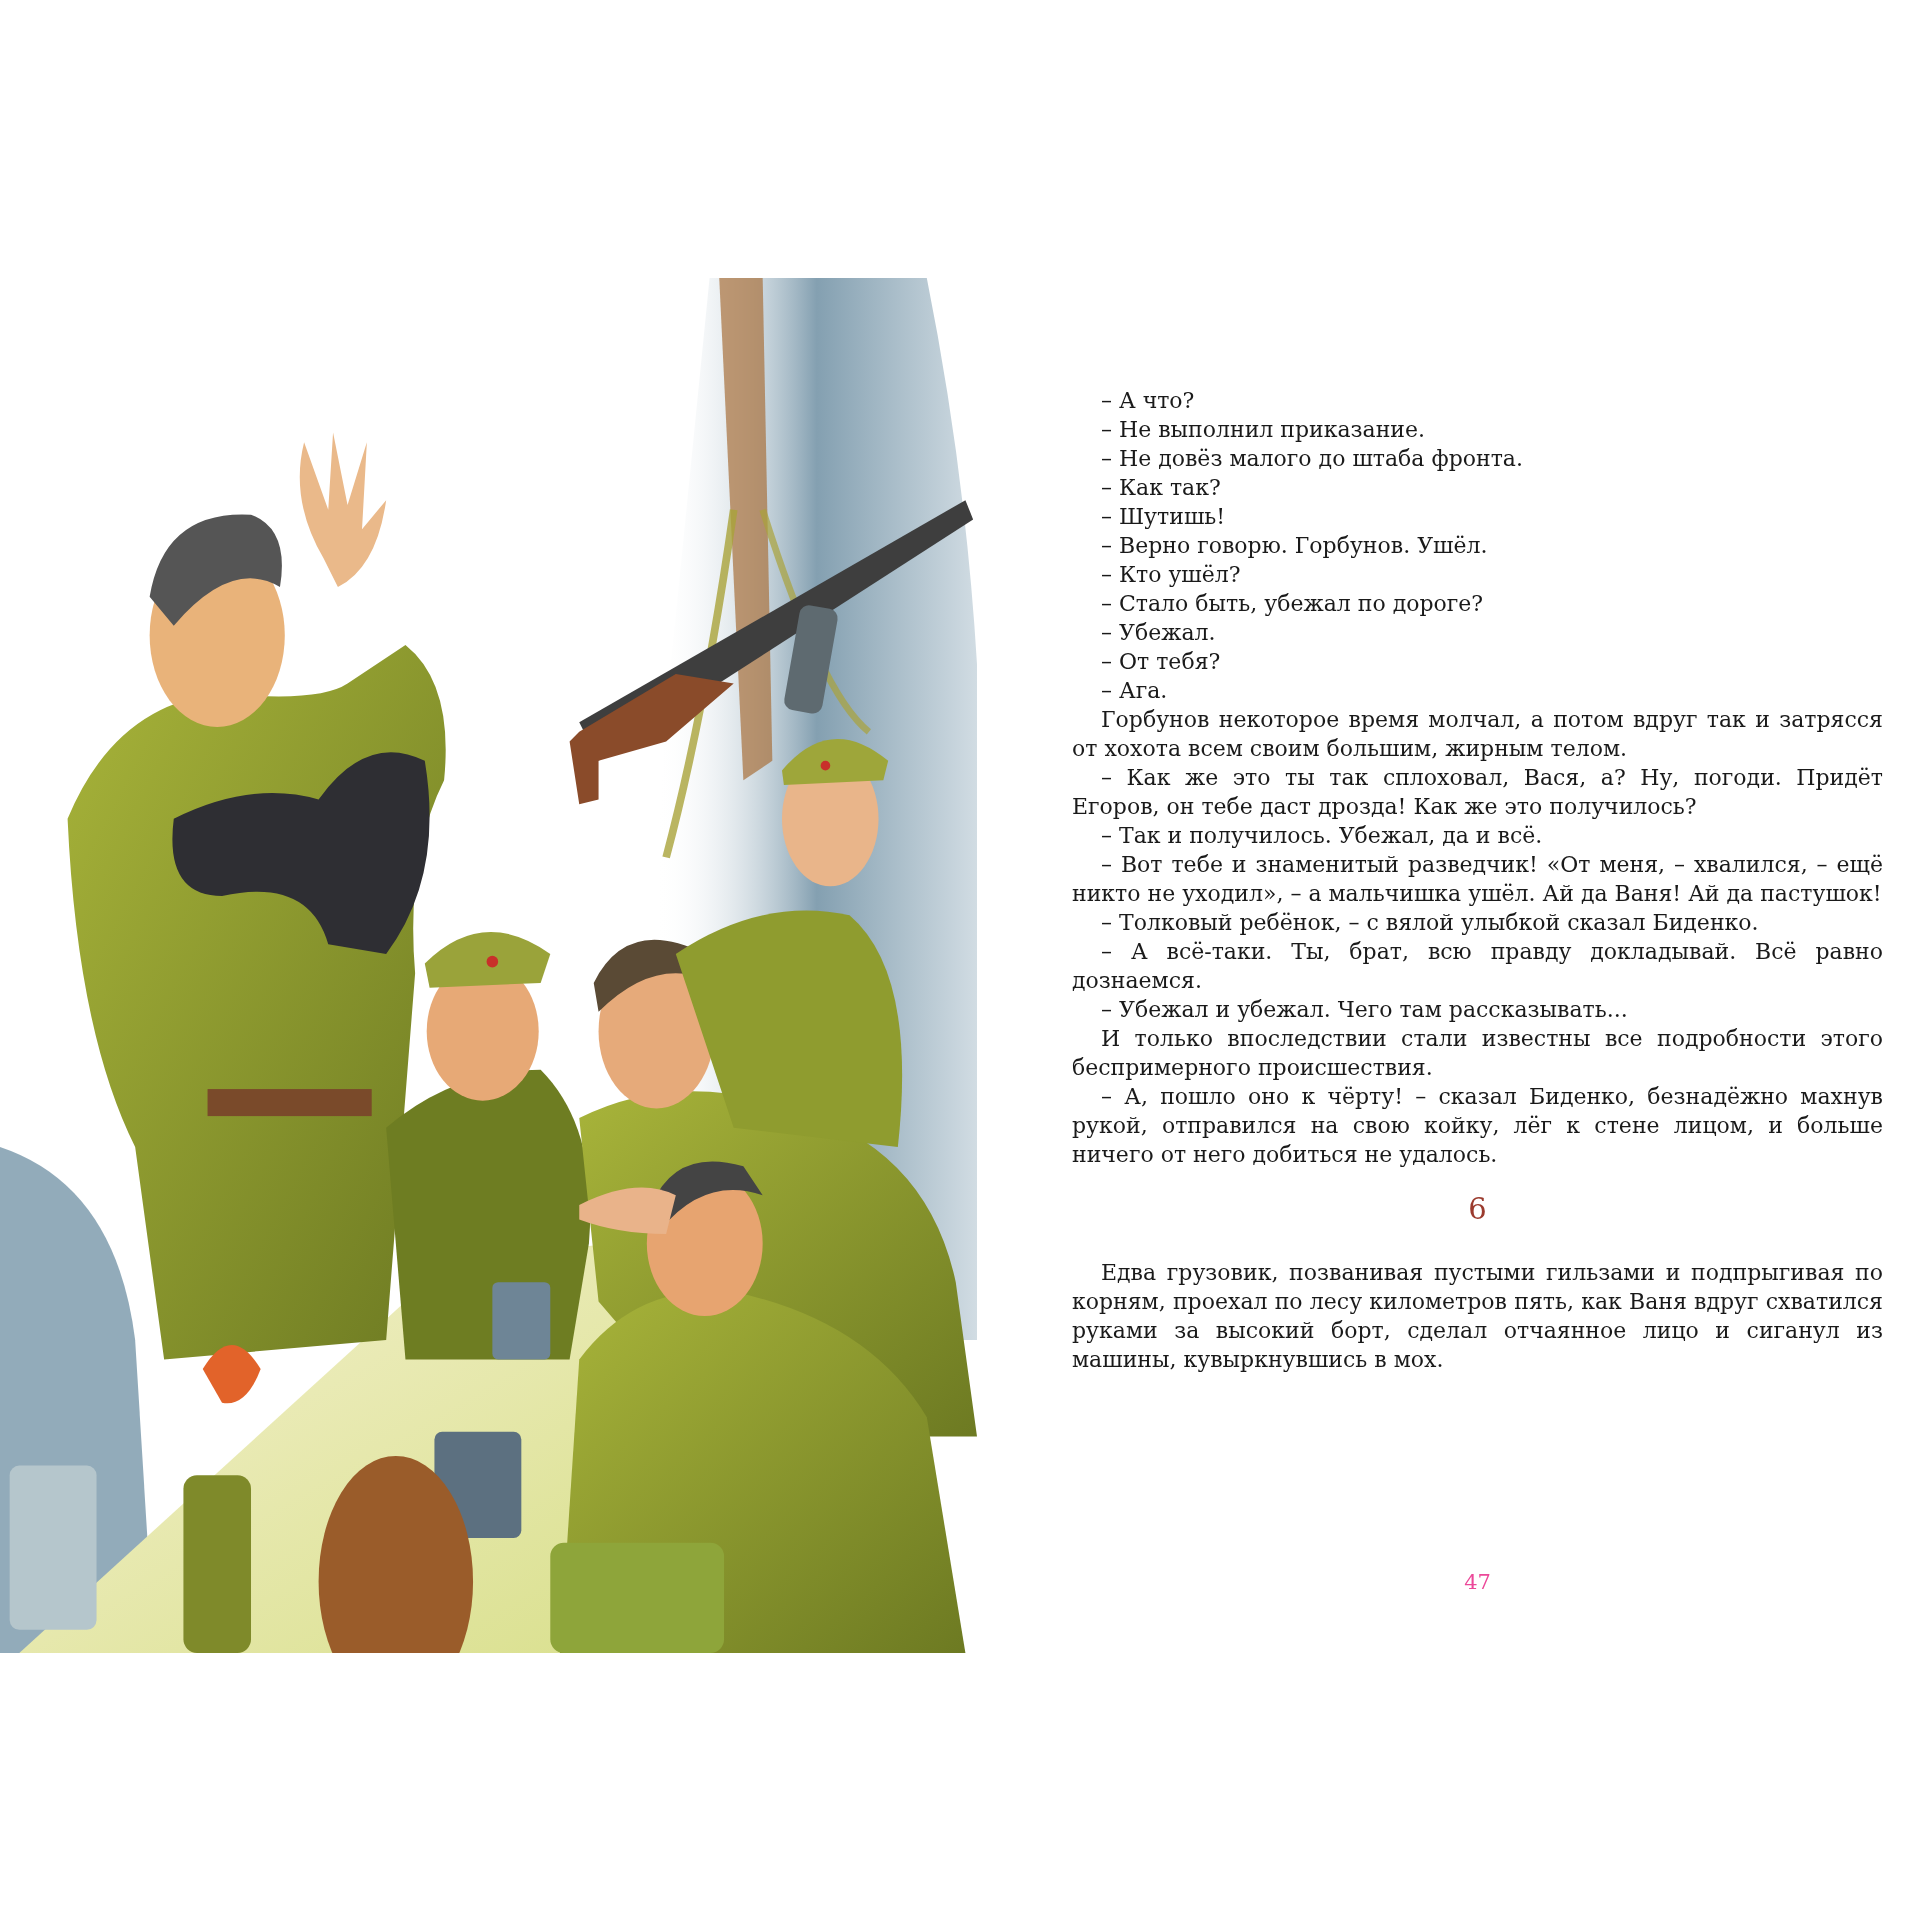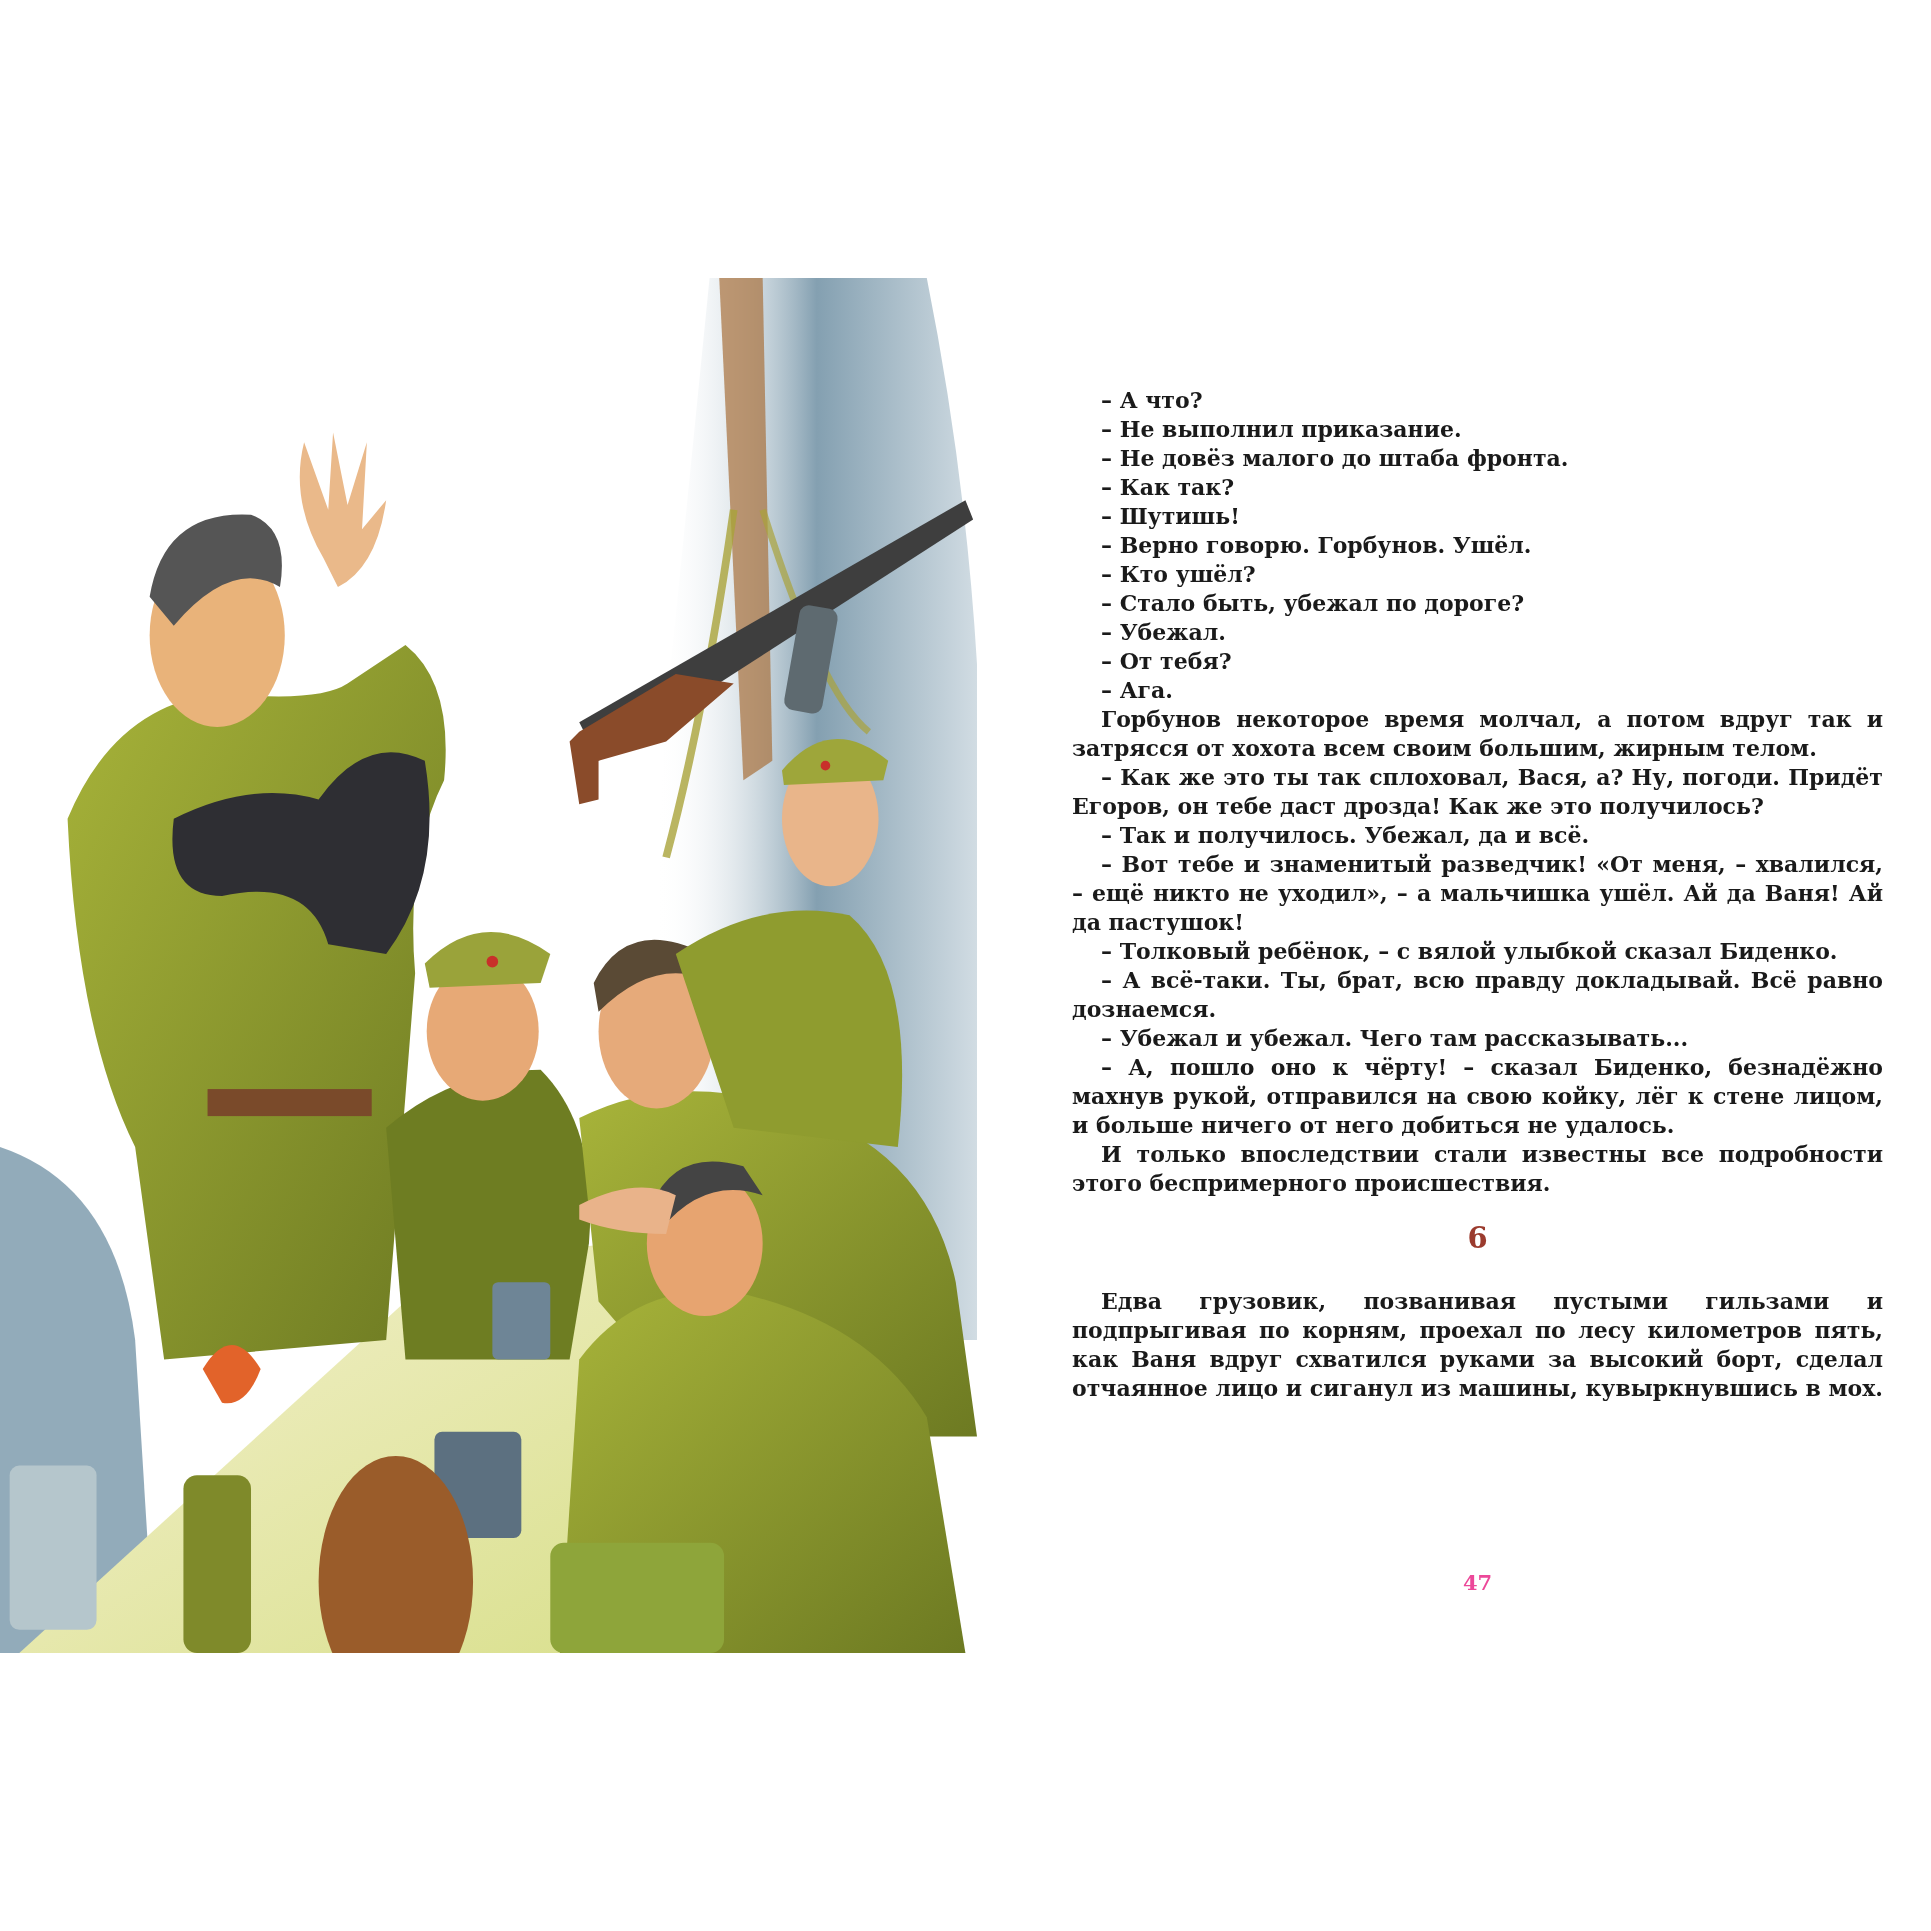--- a/index.html
+++ b/index.html
@@ -1,17 +1,17 @@
 <!DOCTYPE html>
 <html><head>
 <meta charset="utf-8">
 <style>
   html, body { margin:0; padding:0; background:#ffffff; }
   body { width:1931px; height:1931px; position:relative; overflow:hidden; font-family:"DejaVu Serif", "Liberation Serif", serif; }
-  .spread { position:absolute; left:0; top:0; width:1931px; height:1618px; background:#fff;font-weight:bold; }
+  .spread { position:absolute; left:0; top:0; width:1931px; height:1618px; background:#fff; }
 
   
   .illustration { position:absolute; left:0; top:278px; width:977px; height:1375px; overflow:hidden; }
   .illustration svg { width:977px; height:1375px; display:block; }
 
   
   .text-page { position:absolute; left:1072px; top:386px; width:811px; color:#1a1a1a; font-size:22px; line-height:29px; }
   .para { margin:0; text-align:justify; text-align-last:left; }
   .para.indent { text-indent:29px; }
   .para.dash { text-indent:29px; }
@@ -111,22 +111,22 @@
       <p class="para dash">– Убежал.</p>
       <p class="para dash">– От тебя?</p>
       <p class="para dash">– Ага.</p>
       <p class="para indent">Горбунов некоторое время молчал, а потом вдруг так и затрясся от хохота всем своим большим, жирным телом.</p>
       <p class="para dash">– Как же это ты так сплоховал, Вася, а? Ну, погоди. Придёт Егоров, он тебе даст дрозда! Как же это получилось?</p>
       <p class="para dash">– Так и получилось. Убежал, да и всё.</p>
       <p class="para dash">– Вот тебе и знаменитый разведчик! «От меня, – хвалился, – ещё никто не уходил», – а мальчишка ушёл. Ай да Ваня! Ай да пастушок!</p>
       <p class="para dash">– Толковый ребёнок, – с вялой улыбкой сказал Биденко.</p>
       <p class="para dash">– А всё-таки. Ты, брат, всю правду докладывай. Всё равно дознаемся.</p>
       <p class="para dash">– Убежал и убежал. Чего там рассказывать...</p>
+      <p class="para indent">И только впоследствии стали известны все подробности этого беспримерного происшествия.</p>
       <p class="para dash">– А, пошло оно к чёрту! – сказал Биденко, безнадёжно махнув рукой, отправился на свою койку, лёг к стене лицом, и больше ничего от него добиться не удалось.</p>
-      <p class="para indent">И только впоследствии стали известны все подробности этого беспримерного происшествия.</p>
     </div>
 
     <div class="chapter-number">6</div>
 
     <div>
       <p class="para indent">Едва грузовик, позванивая пустыми гильзами и подпрыгивая по корням, проехал по лесу километров пять, как Ваня вдруг схватился руками за высокий борт, сделал отчаянное лицо и сиганул из машины, кувыркнувшись в мох.</p>
     </div>
   </div>
 
   <div class="page-number">47</div>

